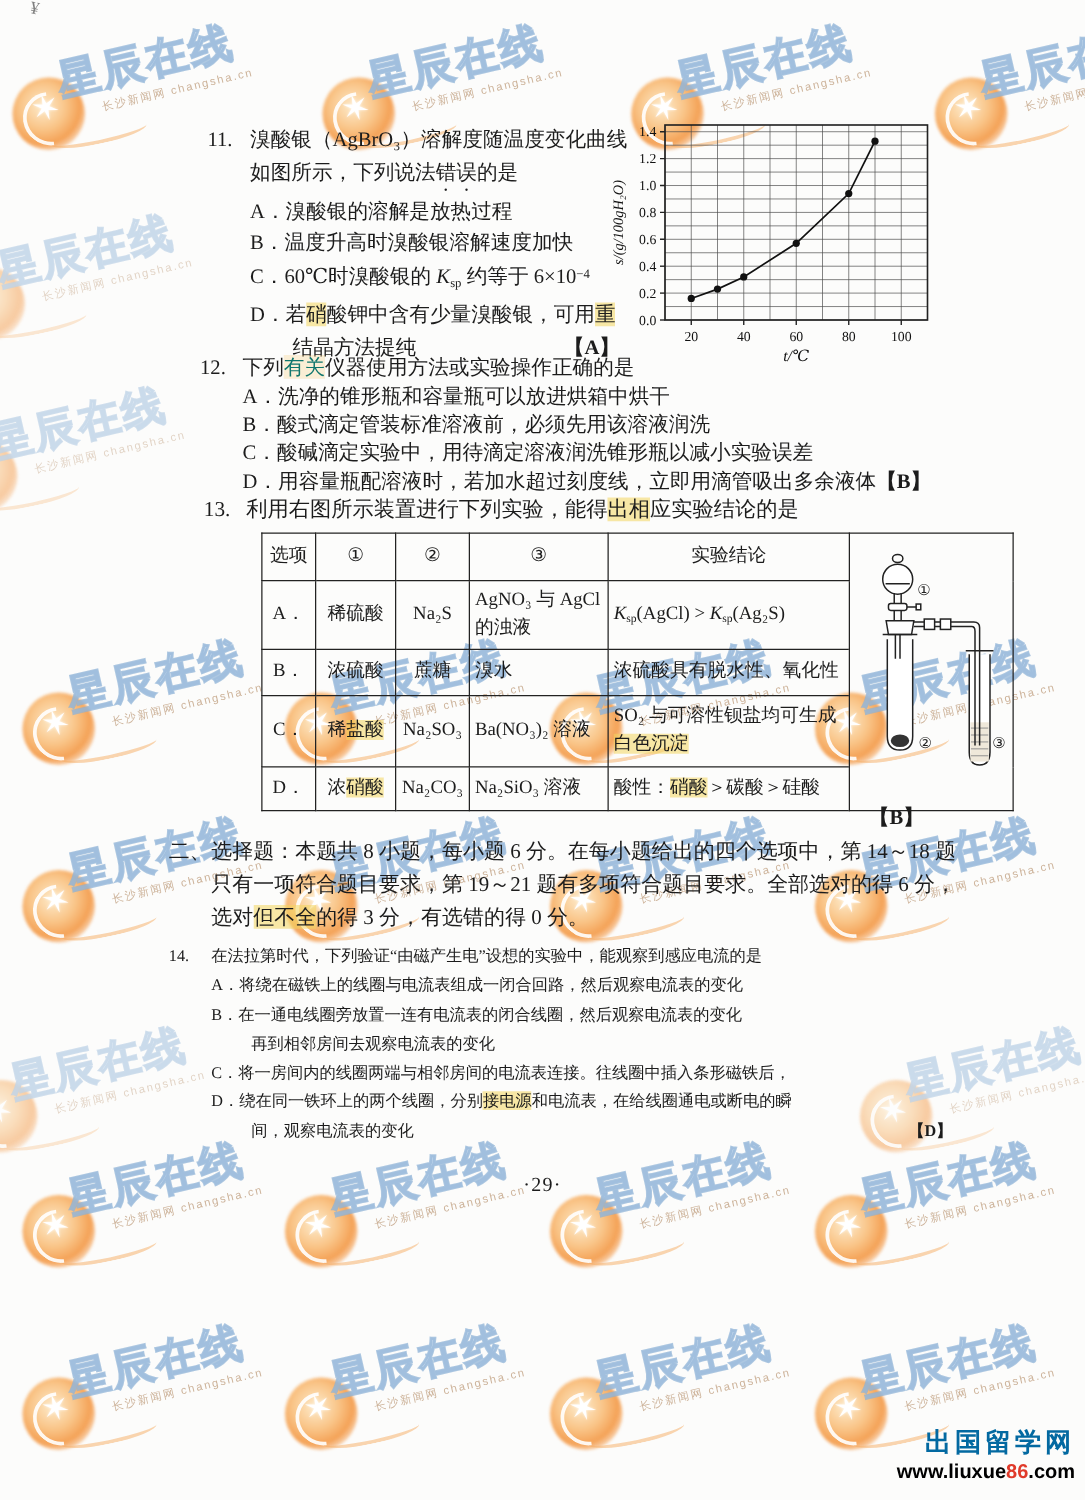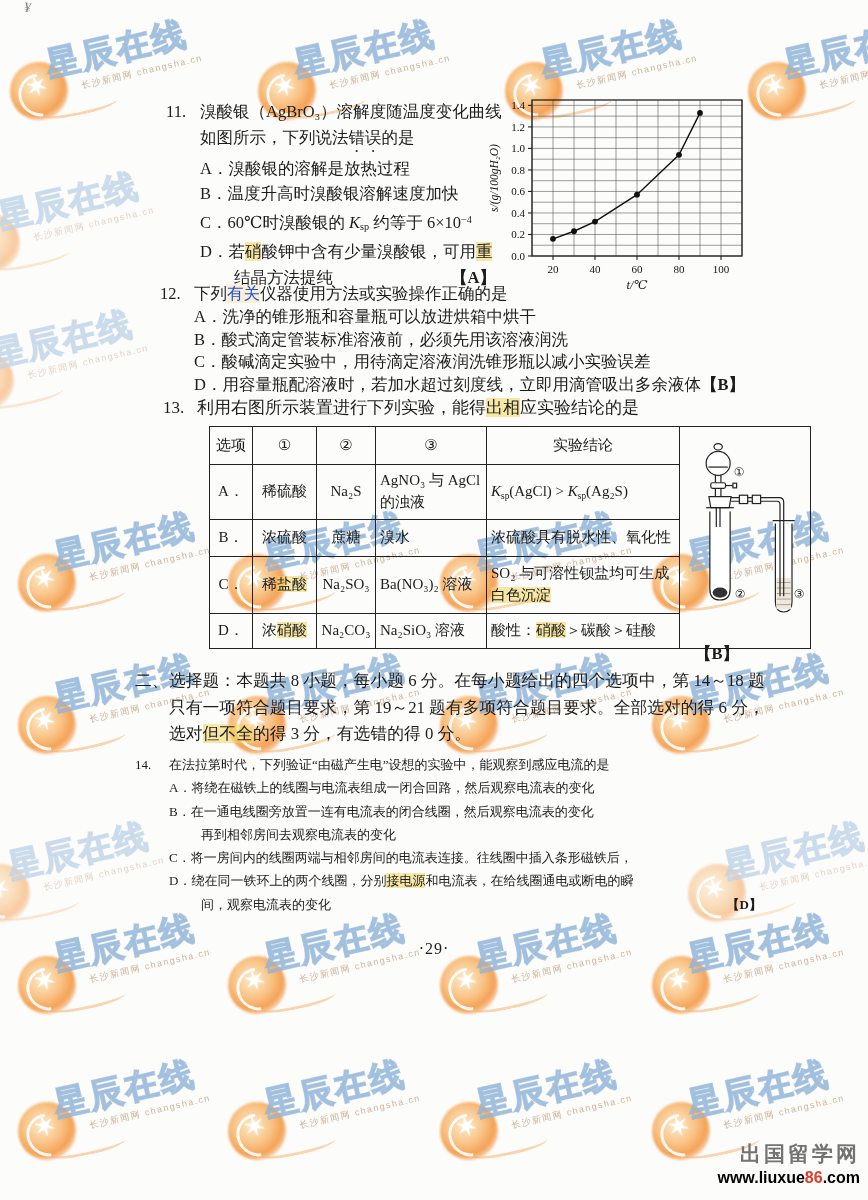--- a/index.html
+++ b/index.html
@@ -34,21 +34,21 @@
     border-bottom:3px solid rgba(246,172,98,0.5); border-radius:50%; transform:rotate(-12deg); display:block;}
 
   
   .tline{white-space:nowrap;}
   .qnum{display:inline-block; width:34px;}
   .opts{padding-left:34px;}
   .cont{padding-left:34px;}
   .ansline{display:flex;}
   .answer{margin-left:auto; font-weight:600;}
   .hl{background:rgba(243,213,95,0.55);}
-  .hl-o{color:#1d4ed8; background:rgba(245,205,125,0.30);}
+  .hl-o{color:#0f766e; background:rgba(245,205,125,0.30);}
   .emdots{-webkit-text-emphasis:filled dot; -webkit-text-emphasis-position:under right;
           text-emphasis:filled dot; text-emphasis-position:under right;}
   i.kvar{font-style:italic; font-family:"Liberation Serif",serif;}
   .ssub{font-size:0.62em; vertical-align:-0.28em;}
   .ssup{font-size:0.62em; vertical-align:0.45em;}
 
   #q11{position:absolute; left:166px; top:99px; width:330px; font-size:16.5px; line-height:25.5px;}
   #chart{position:absolute; left:484px; top:88px; width:280px; height:220px;}
   #q12{position:absolute; left:160px; top:283px; width:585px; font-size:16.5px; line-height:22.8px;}
   #q13line{position:absolute; left:163px; top:396px; width:600px; font-size:17px; line-height:24px;}
@@ -57,21 +57,21 @@
   table.qtable td, table.qtable th{border:1.3px solid #222; padding:2px 4px; font-weight:normal;
     background:transparent; line-height:1.45; vertical-align:middle;}
   td.ctr, th.ctr{text-align:center;}
   td.lft{text-align:left;}
   td.appcell{vertical-align:top; padding:2px 1px;}
   #ans13{position:absolute; left:695px; top:643px; font-size:16.5px; font-weight:600;}
   #sec2{position:absolute; left:135px; top:668px; width:625px; font-size:16.8px; line-height:26.5px;}
   #q14{position:absolute; left:135px; top:753px; width:627px; font-size:13px; line-height:23.3px;}
   #pagenum{position:absolute; left:0; right:0; top:940px; text-align:center; font-size:16px; letter-spacing:1px;}
   #sitefooter{position:absolute; right:8px; top:1140px; text-align:right; font-family:"Liberation Sans","DejaVu Sans",sans-serif;}
-  #sitefooter .sname{font-size:21px; font-weight:bold; color:#737373; letter-spacing:3px;}
+  #sitefooter .sname{font-size:21px; font-weight:bold; color:#0369a1; letter-spacing:3px;}
   #sitefooter .surl{font-size:16px; font-weight:bold; margin-top:1px;}
   #sitefooter .u-blue{color:#000000;}
   #sitefooter .u-red{color:#e03a2a;}
   #artifact{position:absolute; left:24px; top:0px; font-size:14px; color:rgba(60,60,60,0.65); transform:rotate(12deg);}
 </style>
 </head>
 <body>
 
 <div class="page">
   <div class="layer-wm" id="wm-layer">

